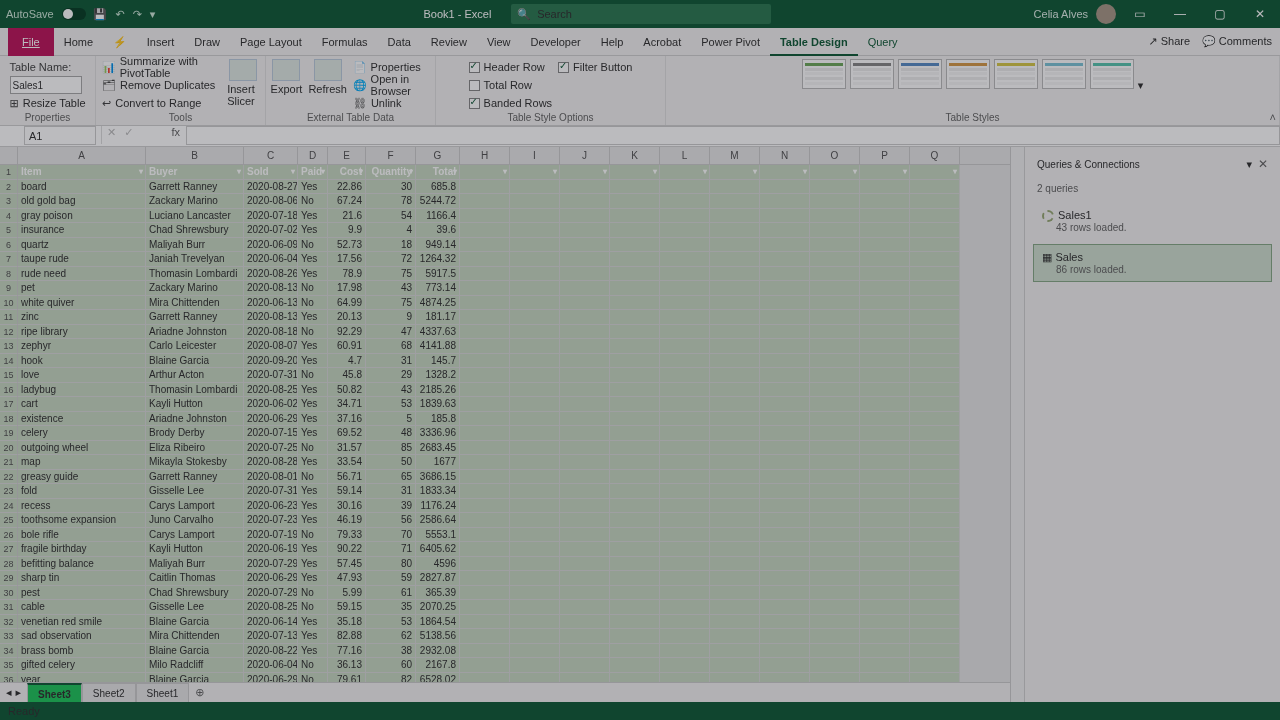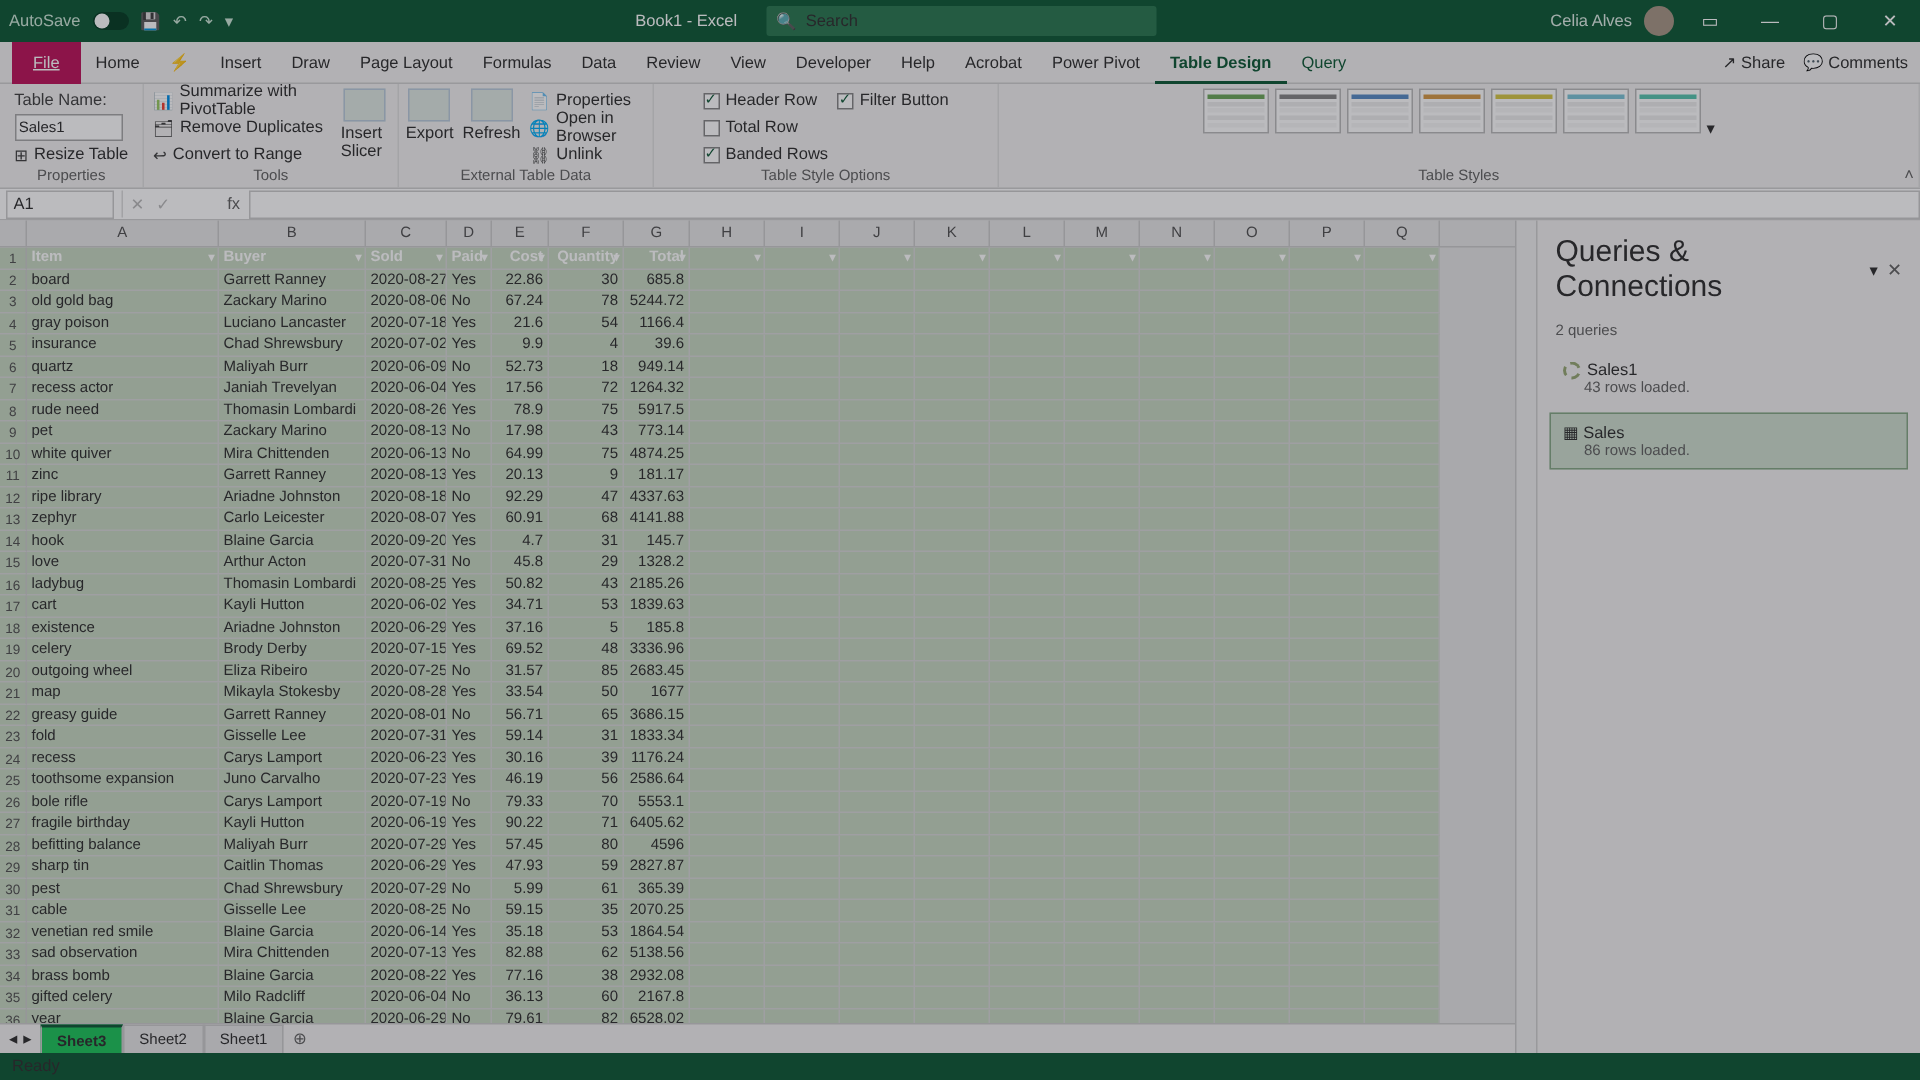--- a/index.html
+++ b/index.html
@@ -39,21 +39,21 @@
 .chk.on::after { content:"✓"; position:absolute; top:-3px; left:0; font-size:10px; color:#135c3a; }
 .vstack { display:flex; flex-direction:column; gap:2px; }
 .bigbtn { display:flex; flex-direction:column; align-items:center; gap:2px; font-size:10px; color:#444; width:40px; }
 .bigbtn .ic { width:28px; height:22px; background:#dfe9e3; border:1px solid #bcd; }
 .style-thumb { width:44px; height:30px; border:1px solid #bbb; background:#fff; display:flex; flex-direction:column; justify-content:space-around; padding:2px; }
 .style-thumb div { height:3px; background:#ddd; }
 .table-name-input { width:72px; height:18px; border:1px solid #aaa; background:#fff; font-size:10px; padding:0 2px; }
 .collapse { position:absolute; right:4px; bottom:2px; color:#666; }
 
 
-.fbar { height:21px; background:#fff; border-bottom:1px solid #d0d0d0; display:flex; align-items:center; }
+.fbar { height:21px; background:#fff; border-bottom:1px solid #d0d0d0; display:flex; align-items:flex-start;padding-left:20px; }
 .namebox { width:72px; height:19px; border:1px solid #ccc; margin:0 4px; font-size:11px; padding:0 4px; background:#fff; }
 .fx { padding:0 6px; color:#666;margin-left:28px; }
 .fbar-sep { width:1px; height:18px; background:#ddd; margin:0 1px; }
 
 
 .content { flex:1; display:flex; min-height:0; }
 .grid-wrap { flex:1; display:flex; flex-direction:column; min-width:0; }
 .colhdr { height:18px; display:flex; background:#e8e8e8; border-bottom:1px solid #ccc; }
 .colhdr .corner { width:18px; border-right:1px solid #ccc; background:#e8e8e8; }
 .colhdr .c { border-right:1px solid #ccc; text-align:center; font-size:10px; color:#555; line-height:18px; }
@@ -65,21 +65,21 @@
 .row.header .cell::after { content:"▾"; position:absolute; right:2px; top:0; font-size:8px; color:#fff; }
 .row.band .cell { background:#e8f0e4; }
 .row.sel .cell { background:#c8d8c2; }
 .row.sel .rh { background:#c8d8c2; }
 .num { text-align:right; }
 .vscroll { width:14px; background:#f0f0f0; border-left:1px solid #ccc; }
 
 
 .pane { width:256px; background:#f3f2f1; border-left:1px solid #d0d0d0; display:flex; flex-direction:column; }
 .pane-hdr { padding:10px 12px 6px; display:flex; align-items:center; }
-.pane-hdr h2 { font-size:20px; font-weight:400; color:#333; flex:1; }
+.pane-hdr h2 { font-size:10px; font-weight:400; color:#333; flex:1; }
 .pane-hdr .x { color:#666; font-size:12px; }
 .pane-tabs { display:flex; gap:14px; padding:0 12px; border-bottom:1px solid #ddd; }
 .pane-tabs span { font-size:11px; padding:4px 0; color:#666; }
 .pane-tabs span.active { color:#135c3a; border-bottom:2px solid #135c3a; font-weight:600; }
 .pane-count { padding:6px 12px; font-size:10px; color:#666; }
 .query { margin:2px 8px; padding:6px 8px; border:1px solid transparent; }
 .query .qname { font-size:11px; color:#333; }
 .query .qstat { font-size:10px; color:#666; padding-left:14px; }
 .query.sel { background:#d0e0d0; border:1px solid #8a8; }
 .spinner { display:inline-block; width:12px; height:12px; border:2px dashed #9a7; border-radius:50%; margin-right:4px; vertical-align:middle; }
@@ -440,21 +440,21 @@
             <div class="cell wK"></div>
             <div class="cell wL"></div>
             <div class="cell wM"></div>
             <div class="cell wN"></div>
             <div class="cell wO"></div>
             <div class="cell wP"></div>
             <div class="cell wQ"></div>
           </div>
           <div class="row band sel">
             <div class="rh">7</div>
-            <div class="cell wA">recess actor</div>
+            <div class="cell wA">taupe rude</div>
             <div class="cell wB">Janiah Trevelyan</div>
             <div class="cell wC">2020-06-04</div>
             <div class="cell wD">Yes</div>
             <div class="cell wE num">17.56</div>
             <div class="cell wF num">72</div>
             <div class="cell wG num">1264.32</div>
             <div class="cell wH"></div>
             <div class="cell wI"></div>
             <div class="cell wJ"></div>
             <div class="cell wK"></div>

